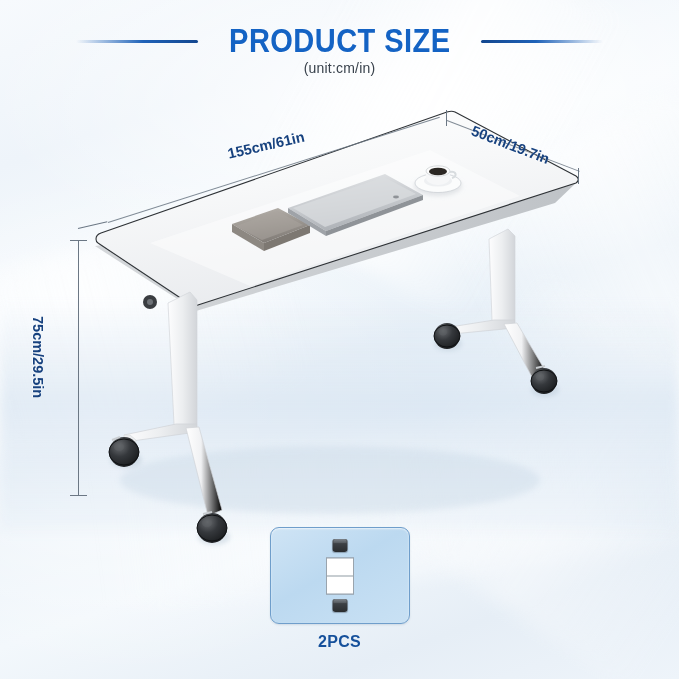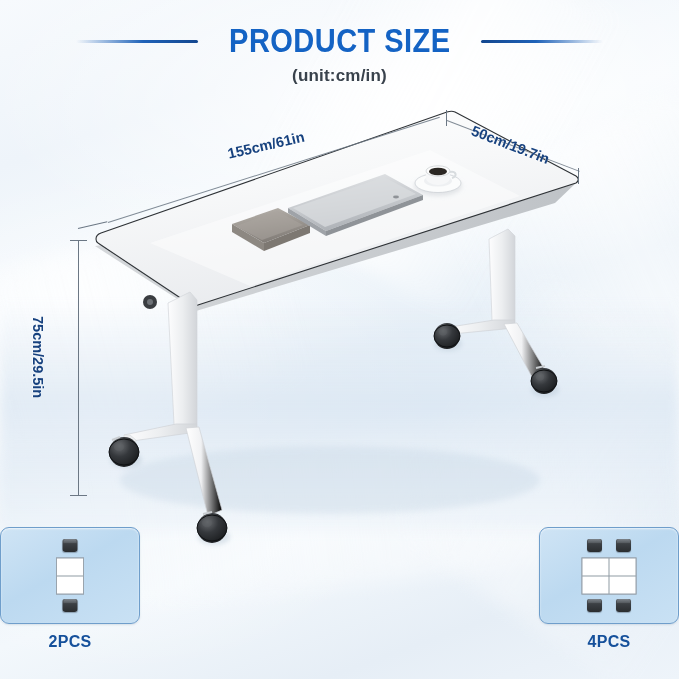--- a/index.html
+++ b/index.html
@@ -64,25 +64,23 @@
     font-family: "Liberation Sans Narrow", "Liberation Sans", sans-serif;
     font-size: 33px;
     font-weight: bold;
     letter-spacing: 0.5px;
     color: #1463c4;
     text-shadow: 0 1px 0 rgba(255,255,255,0.6);
     transform: scaleX(0.88);
     white-space: nowrap;
   }
   .sub-title {
-    margin-top: 6px;
-    font-size: 17px;
+    font-size: 14px;
     color: #39424c;
     letter-spacing: 0.2px;
-    font-weight: bold;
   }
 
   
   .dim {
     position: absolute;
     font-size: 14.5px;
     font-weight: bold;
     color: #17427f;
     white-space: nowrap;
     text-shadow: 0 1px 0 rgba(255,255,255,0.8);
@@ -138,21 +136,21 @@
   
   .desk { position: absolute; left: 0; top: 0; width: 679px; height: 679px; pointer-events: none; }
 
   
   .configs {
     position: absolute;
     left: 0; top: 527px;
     width: 679px;
     height: 130px;
     display: flex;
-    justify-content: space-between;
+    justify-content: center;
     gap: 27px;
   }
   .config {
     display: flex;
     flex-direction: column;
     align-items: center;
   }
   .panel {
     position: relative;
     background: linear-gradient(150deg, #cfe4f5 0%, #bcd9f0 45%, #c9e1f4 100%);
@@ -397,35 +395,16 @@
           <div class="tcell"></div>
           <div class="tcell"></div>
         </div>
         <div class="chair-row bottom">
           <div class="chair"></div>
         </div>
       </div>
       <div class="config-label">2PCS</div>
     </div>
 
-    <div class="config">
-      <div class="panel w4">
-        <div class="chair-row top">
-          <div class="chair"></div>
-          <div class="chair"></div>
-        </div>
-        <div class="tables" style="grid-template-columns: repeat(2, 26px); grid-template-rows: repeat(2, 17px);">
-          <div class="tcell"></div>
-          <div class="tcell"></div>
-          <div class="tcell"></div>
-          <div class="tcell"></div>
-        </div>
-        <div class="chair-row bottom">
-          <div class="chair"></div>
-          <div class="chair"></div>
-        </div>
-      </div>
-      <div class="config-label">4PCS</div>
-    </div>
 
 
   </div>
 </div>
 
 </body></html>

